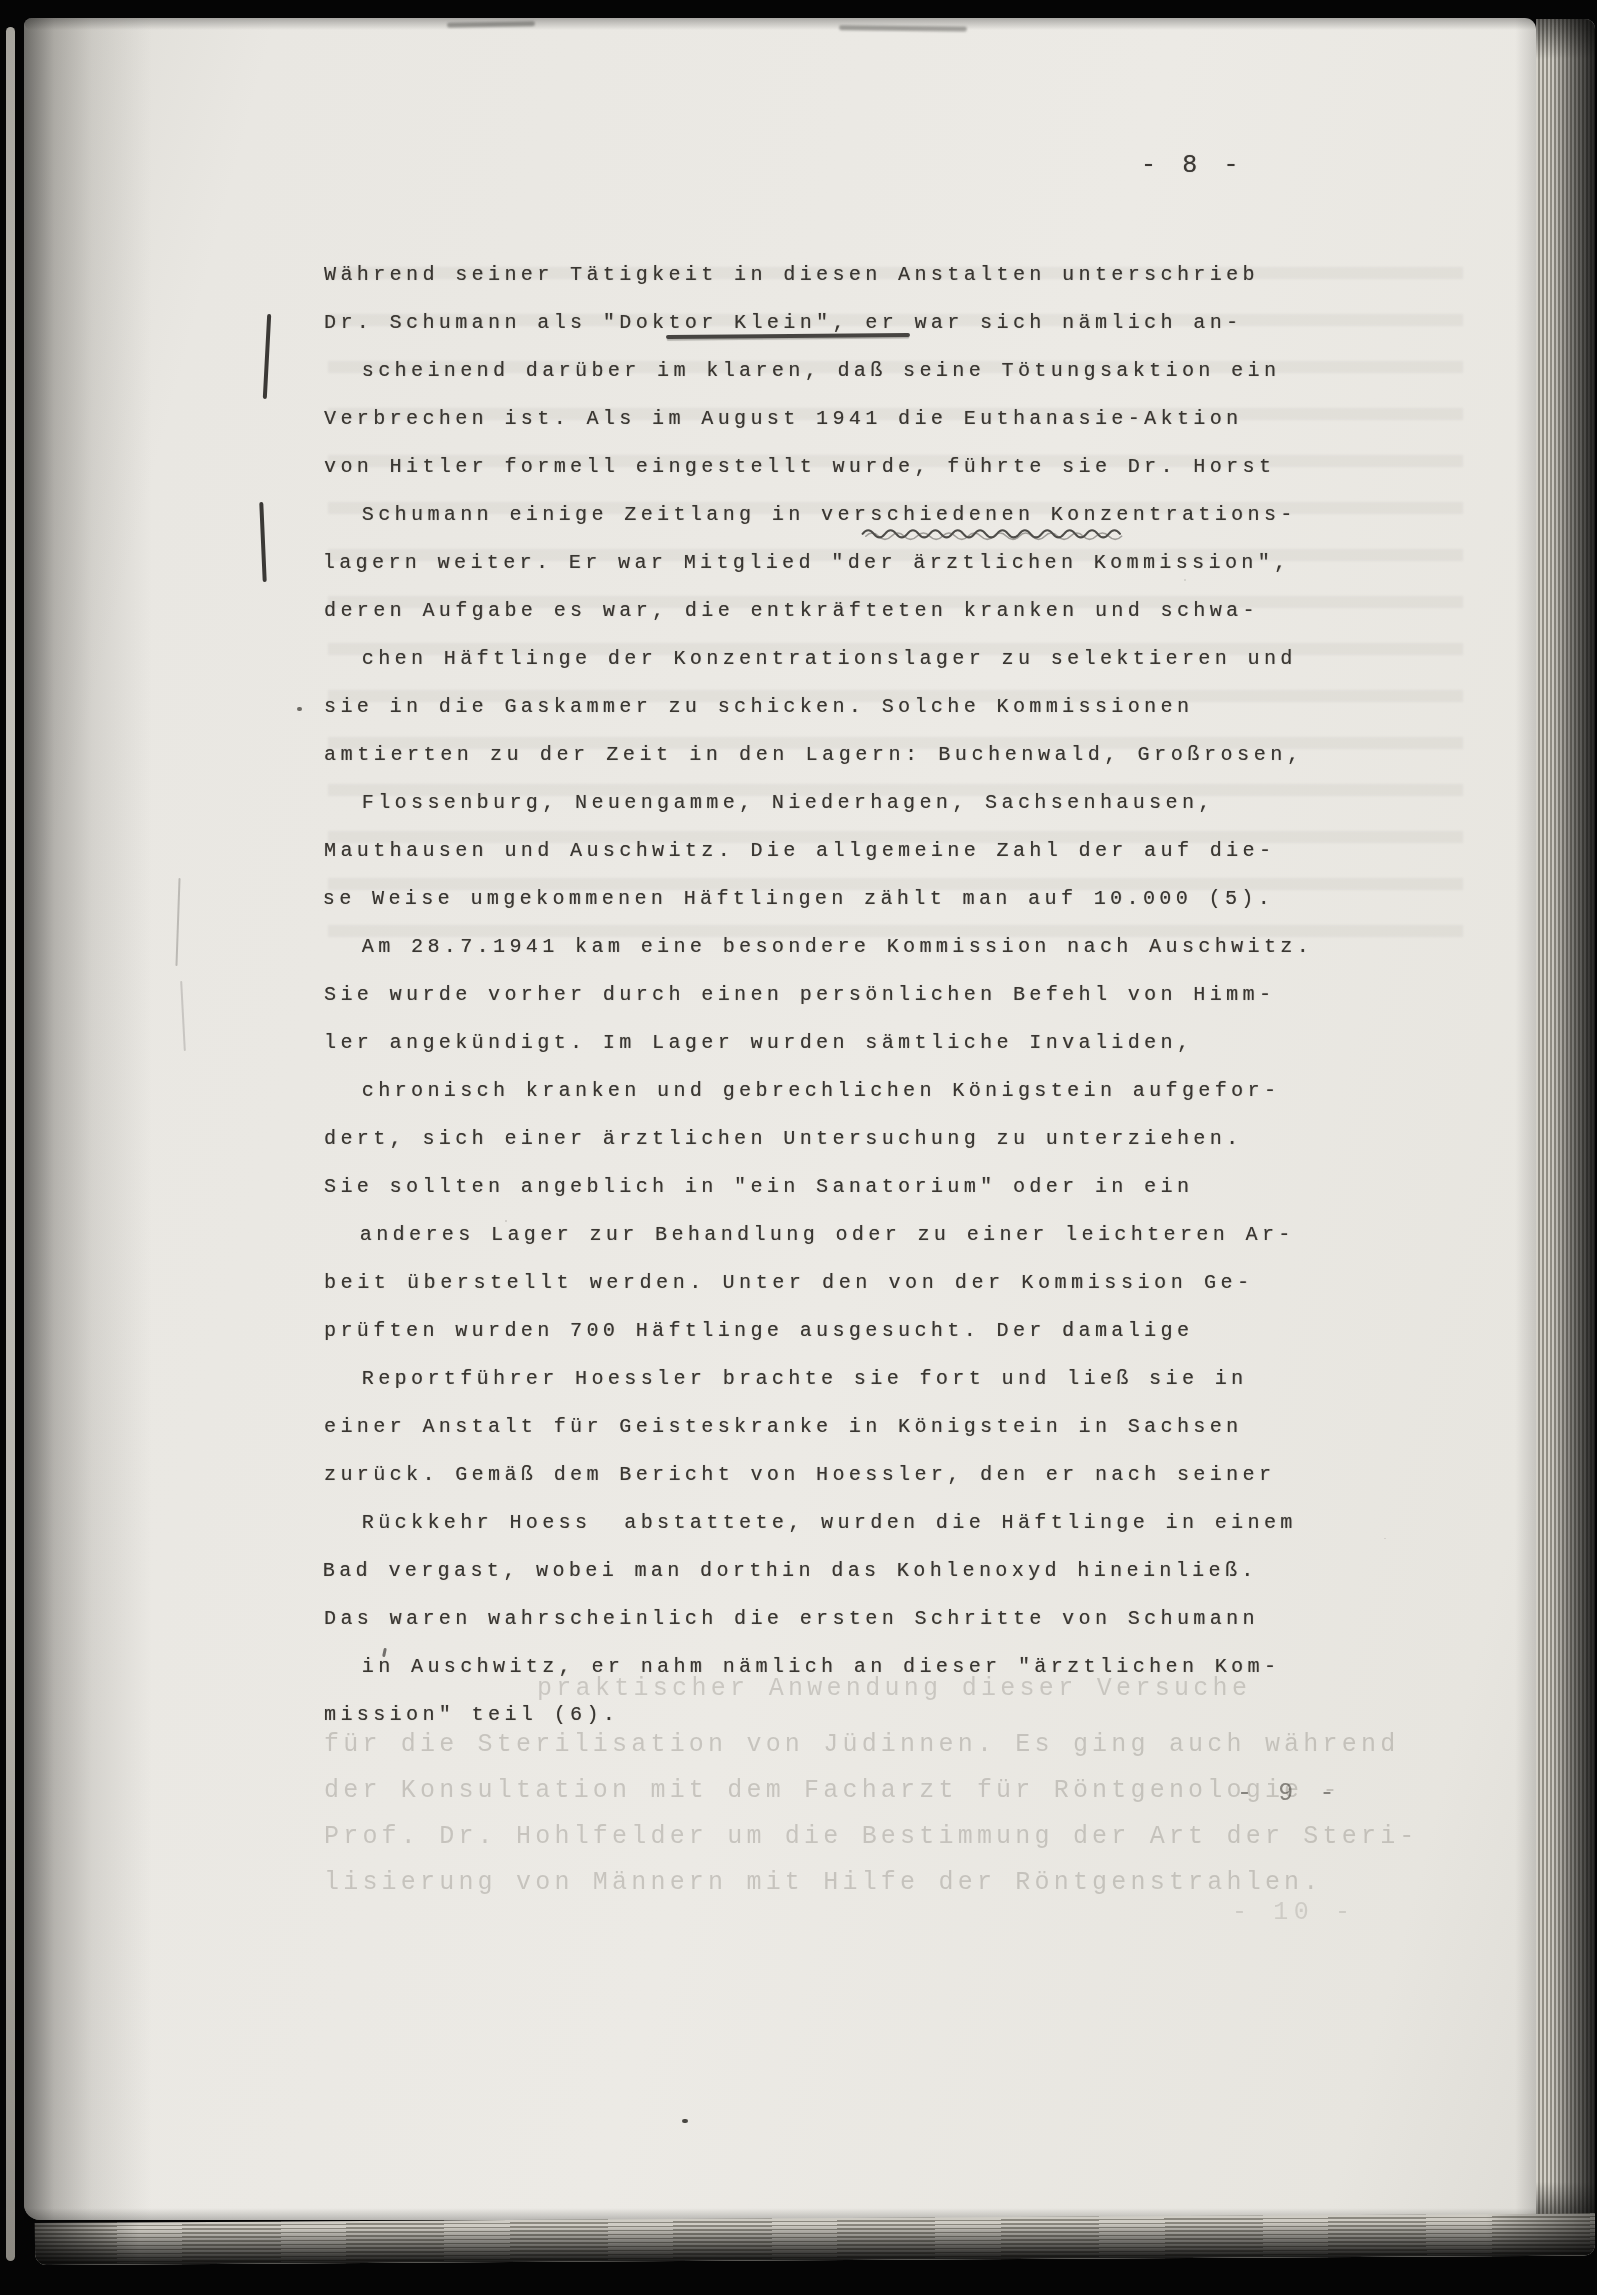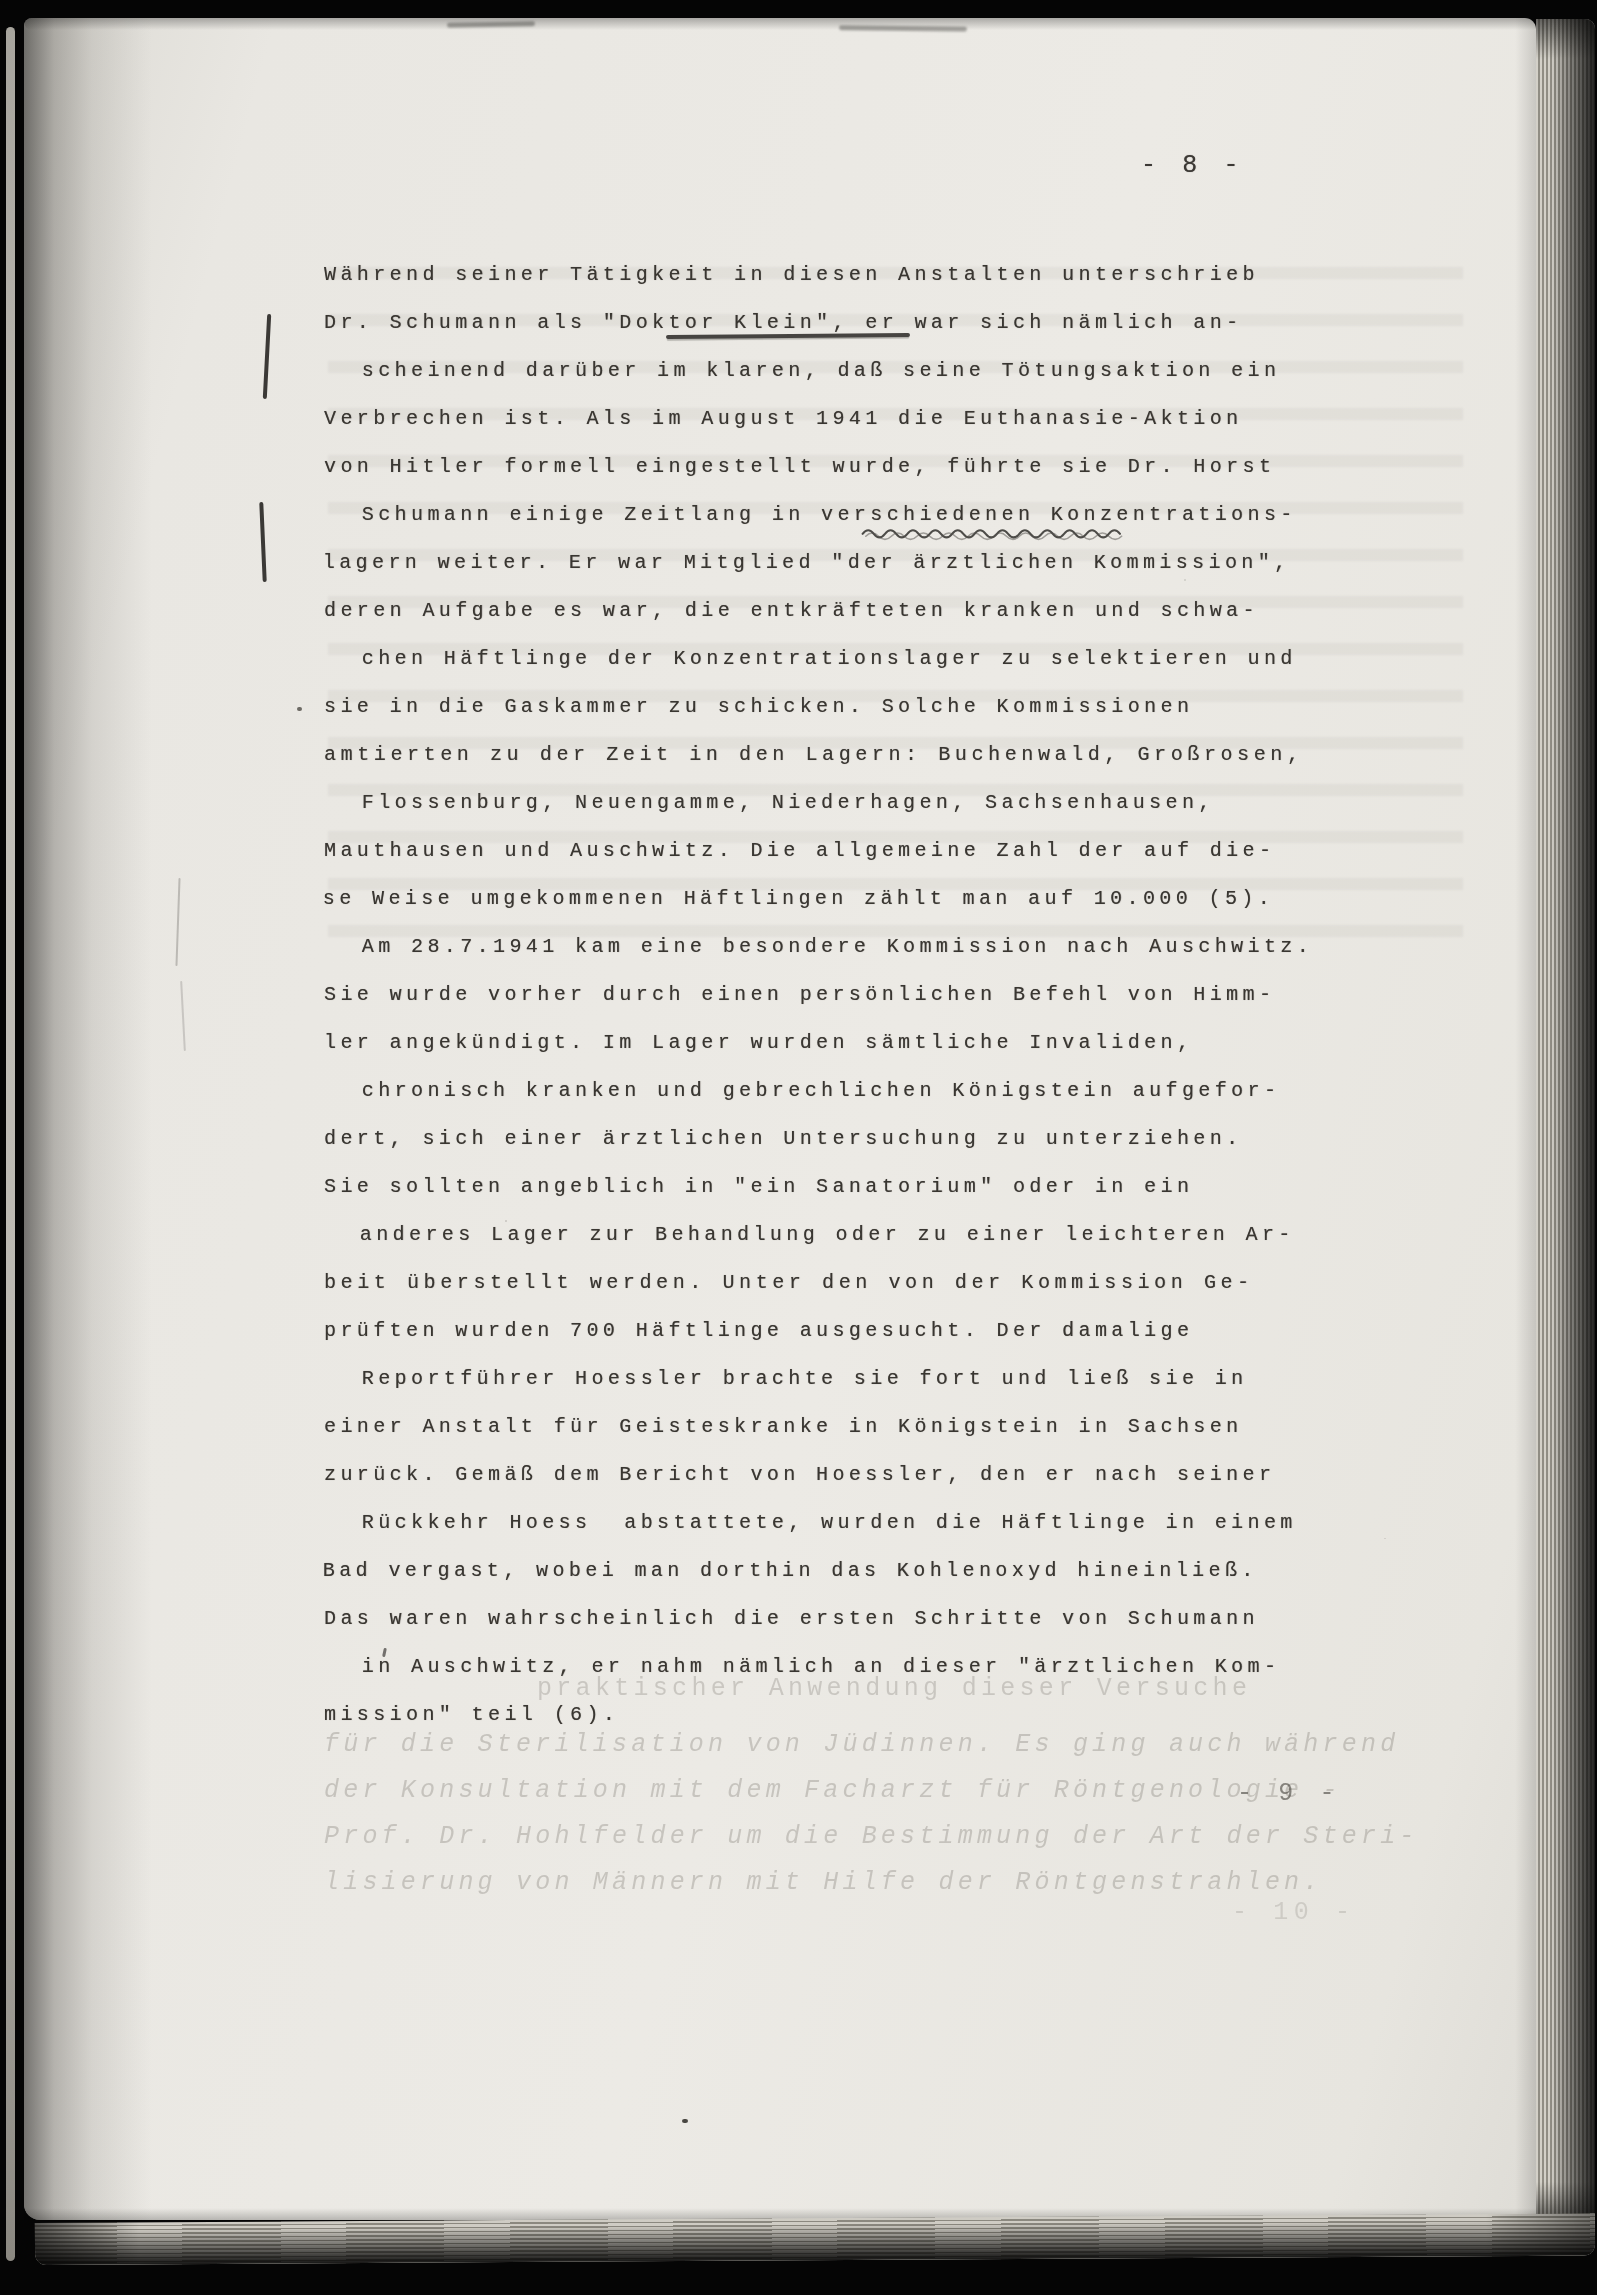--- a/index.html
+++ b/index.html
@@ -94,21 +94,21 @@
   .ghost-partial {
     position: absolute; left: 513px; top: 1656px;
     font-size: 25px; letter-spacing: 4.3px; color: #544f47;
     opacity: .22; filter: blur(0.5px); white-space: pre; text-align: right;
   }
   .ghost-block {
     position: absolute; left: 300px; top: 1704px;
     font-size: 25px; line-height: 46px; letter-spacing: 4.2px;
     color: #544f47; opacity: .24; filter: blur(0.5px);
   }
-  .ghost-line { white-space: pre; height: 46px; font-style: italic; }
+  .ghost-line { white-space: pre; height: 46px; }
   .page-number-next {
     position: absolute; left: 1213px; top: 1761px;
     font-size: 25px; letter-spacing: 5.6px; color: #45423c;
     opacity: .6; filter: blur(0.2px); white-space: pre;
   }
   .page-number-next2 {
     position: absolute; left: 1208px; top: 1880px;
     font-size: 25px; letter-spacing: 5.6px; color: #4a4740;
     opacity: .16; filter: blur(0.6px); white-space: pre;
   }

